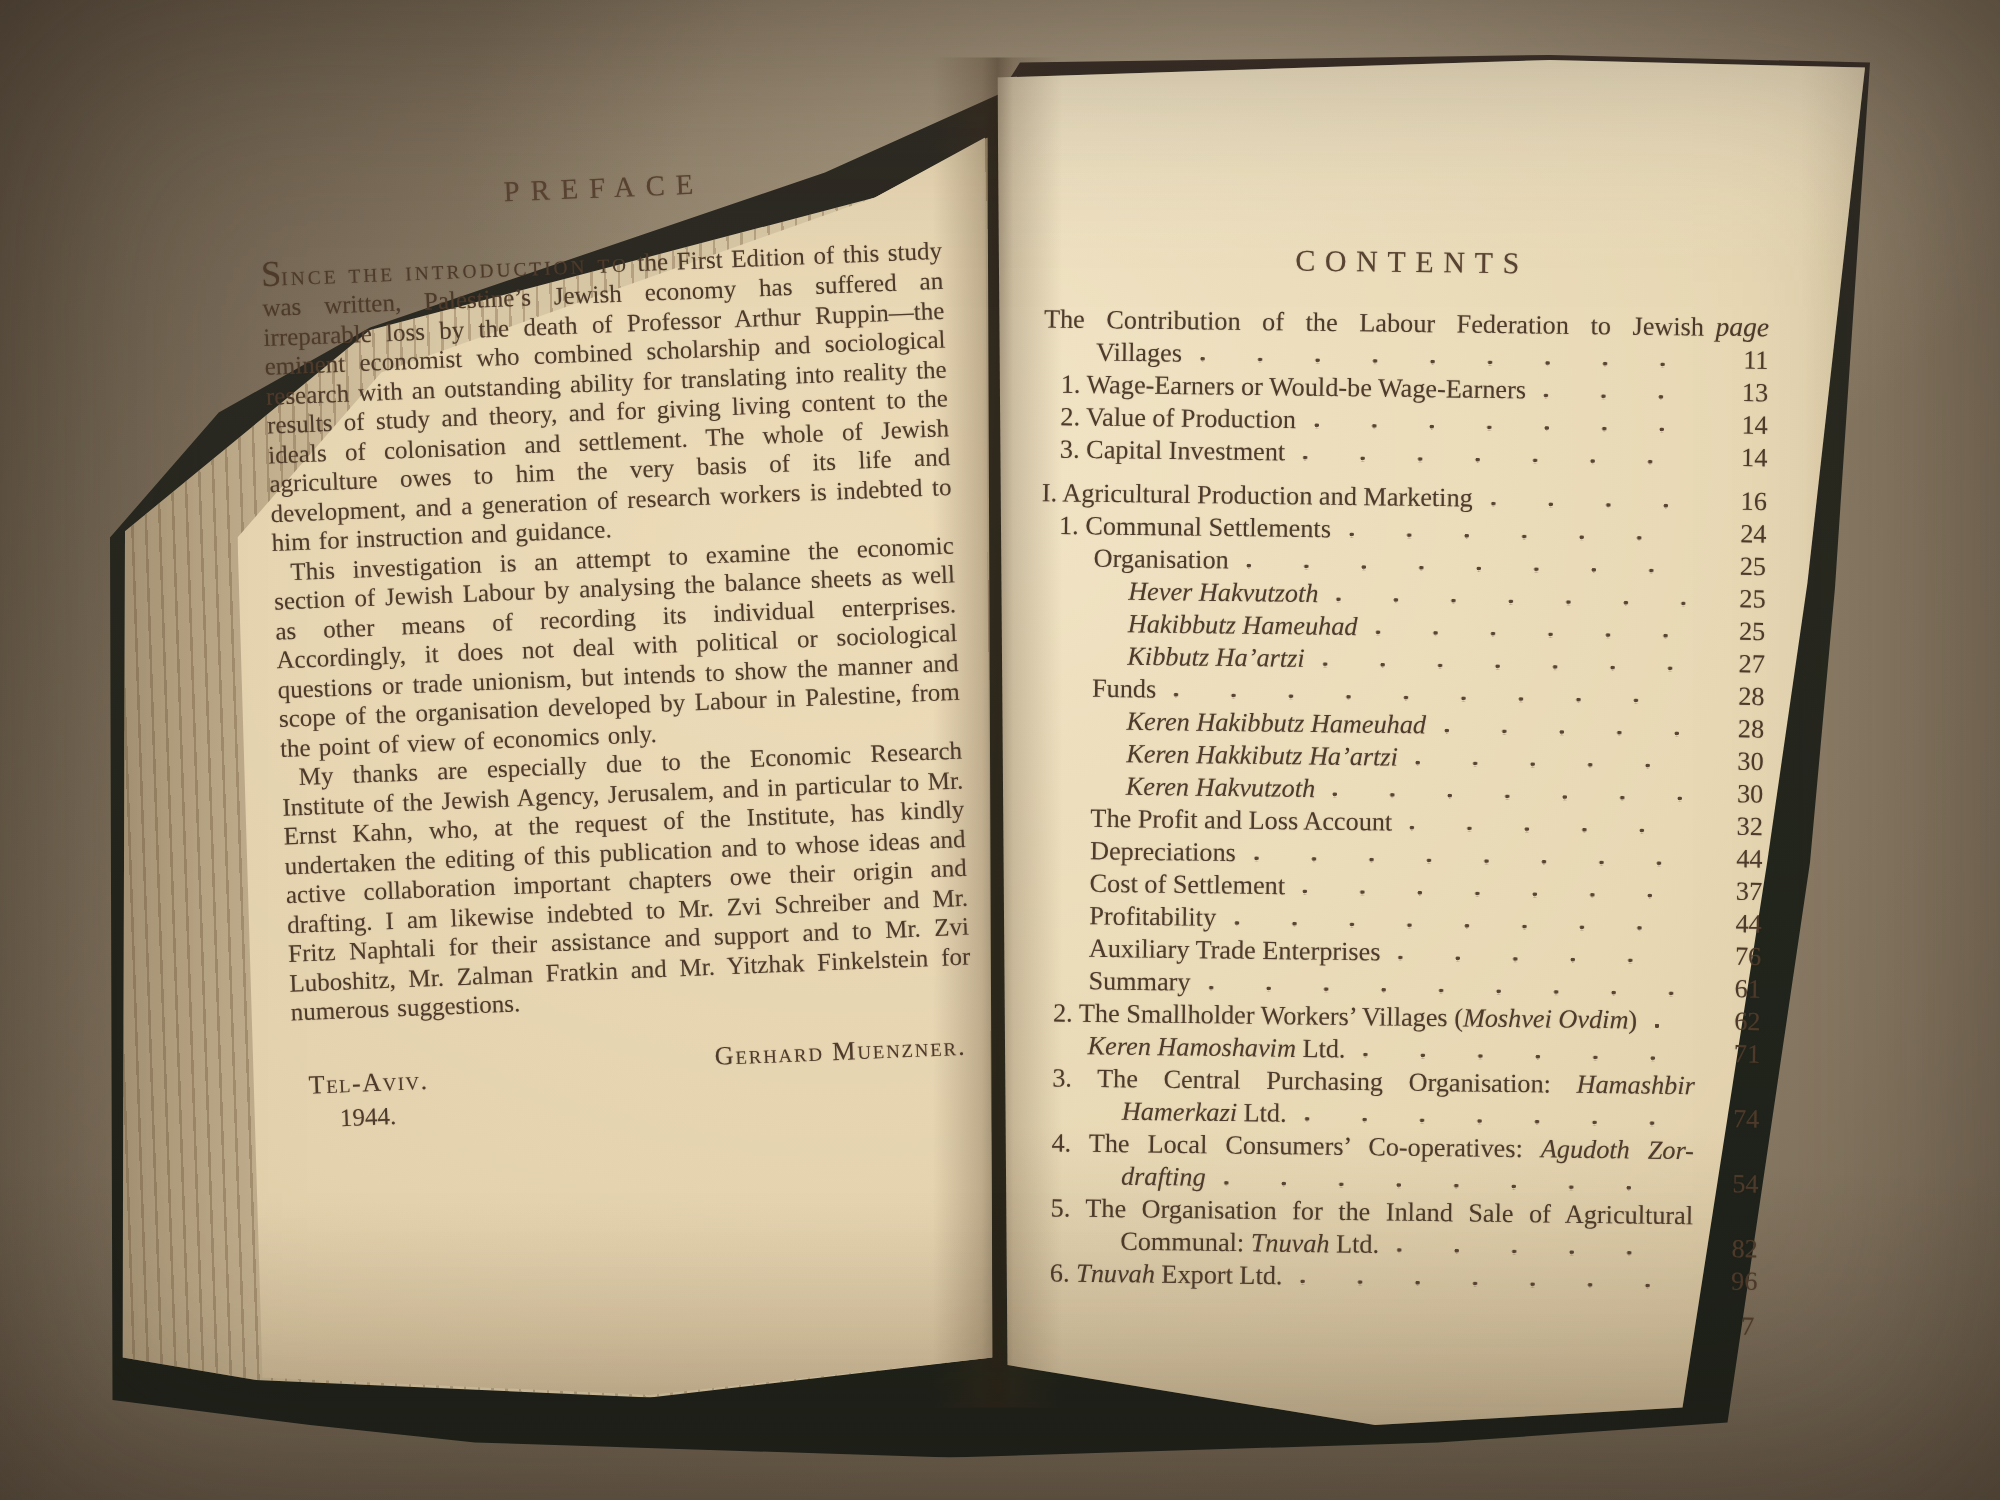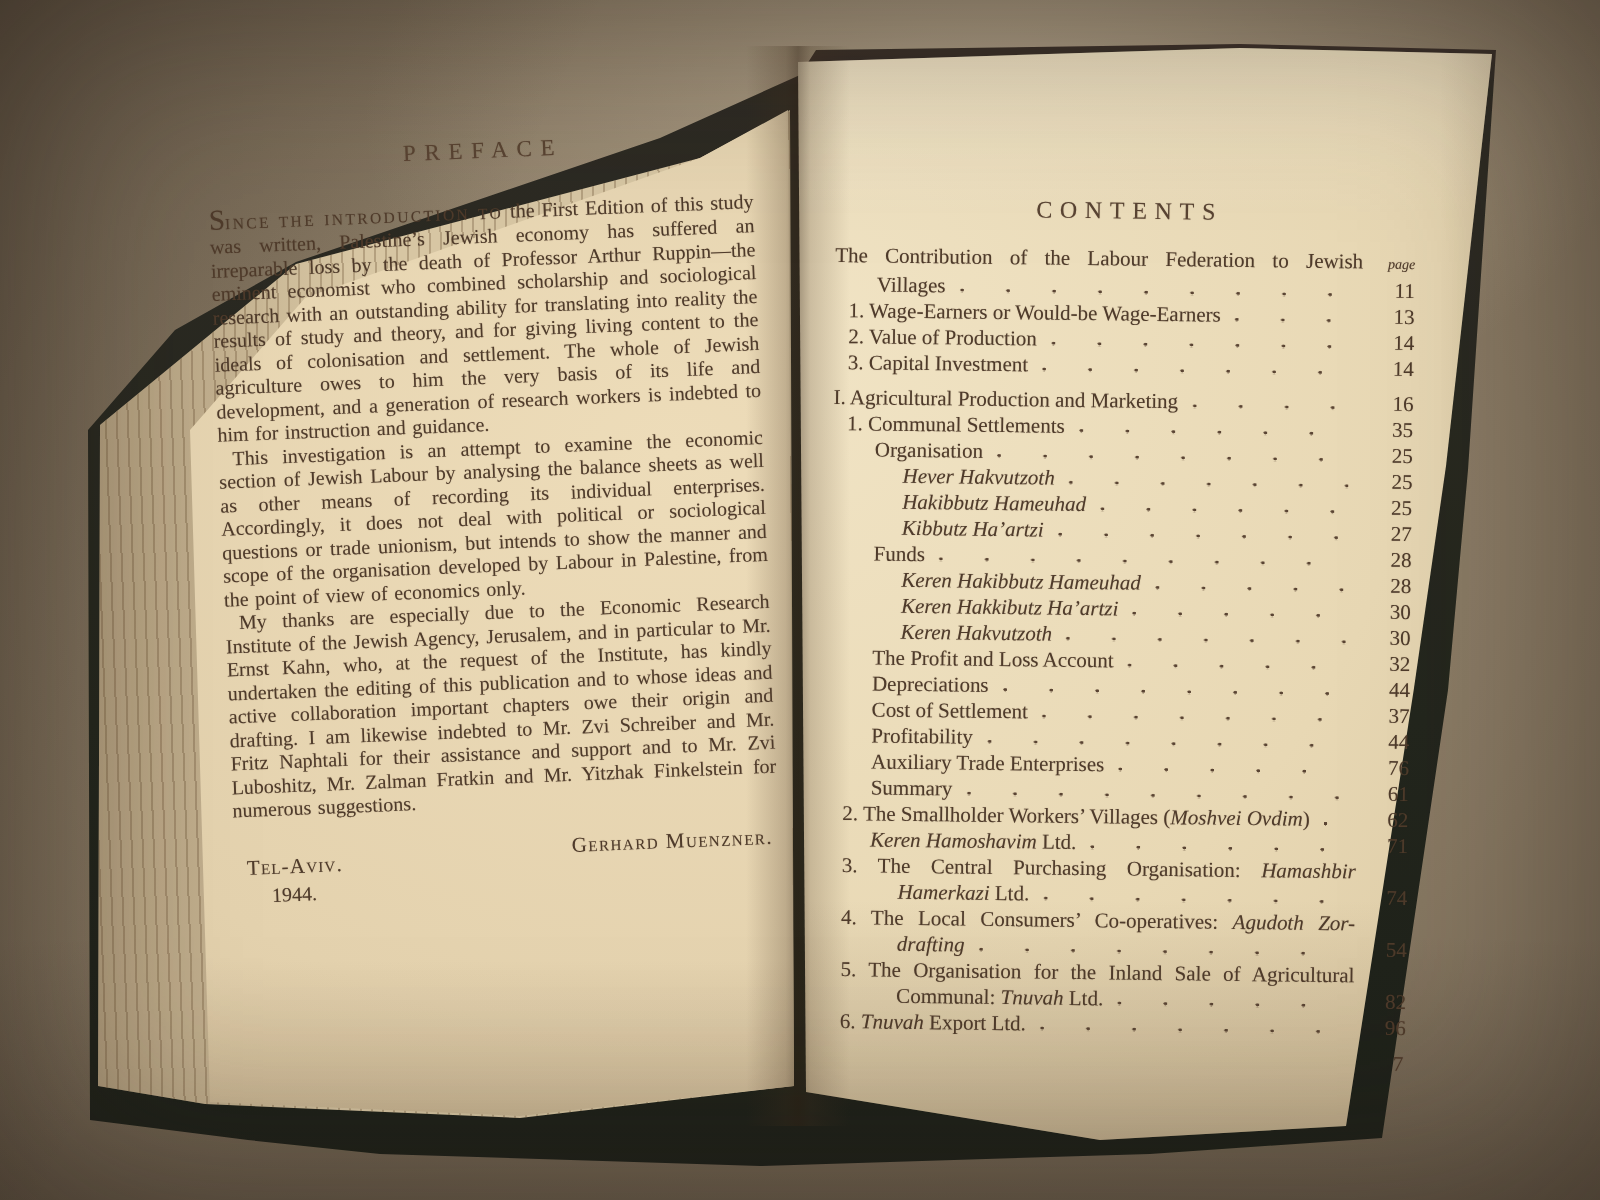--- a/index.html
+++ b/index.html
@@ -99,21 +99,21 @@
   .toc-row.gap{margin-top:9px;}
   .toc-label{white-space:nowrap;}
   .toc-row.spread .toc-label{flex:1 1 auto;white-space:normal;text-align:justify;text-align-last:justify;word-spacing:2px;}
   .toc-label em{font-style:italic;}
   .toc-leader{
     flex:1 1 auto;height:4px;margin:0 12px 0 14px;align-self:baseline;
     background-image:radial-gradient(circle at 2.2px 2.2px, var(--ink-soft) 1.6px, rgba(0,0,0,0) 2px);
     background-size:46px 4.5px;background-repeat:repeat-x;background-position:left bottom;
   }
   .toc-page{flex:0 0 auto;width:52px;text-align:right;}
-  .page-col-header{font-style:italic;font-size:14px;}
+  .page-col-header{font-style:italic;font-size:22px;}
   .folio{margin-top:10px;text-align:right;padding-right:2px;font-size:21px;}
 </style>
 </head>
 <body>
 
 <div class="scene">
 
   <div class="book-cover"></div>
   <div class="page-stack-left"></div>
   <div class="page left-page"></div>
@@ -160,21 +160,21 @@
           <span class="toc-page">14</span>
         </div>
         <div class="toc-row gap">
           <span class="toc-label" style="padding-left: 0px;"><span>I. Agricultural Production and Marketing</span></span>
           <span class="toc-leader"></span>
           <span class="toc-page">16</span>
         </div>
         <div class="toc-row">
           <span class="toc-label" style="padding-left: 14px;"><span>1. Communal Settlements</span></span>
           <span class="toc-leader"></span>
-          <span class="toc-page">35</span>
+          <span class="toc-page">24</span>
         </div>
         <div class="toc-row">
           <span class="toc-label" style="padding-left: 42px;"><span>Organisation</span></span>
           <span class="toc-leader"></span>
           <span class="toc-page">25</span>
         </div>
         <div class="toc-row">
           <span class="toc-label" style="padding-left: 70px;"><em>Hever Hakvutzoth</em></span>
           <span class="toc-leader"></span>
           <span class="toc-page">25</span>

